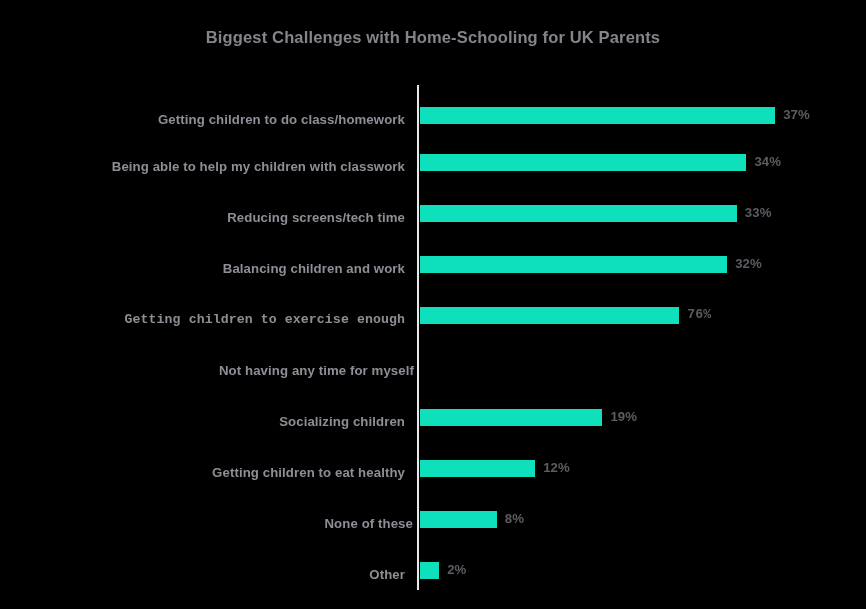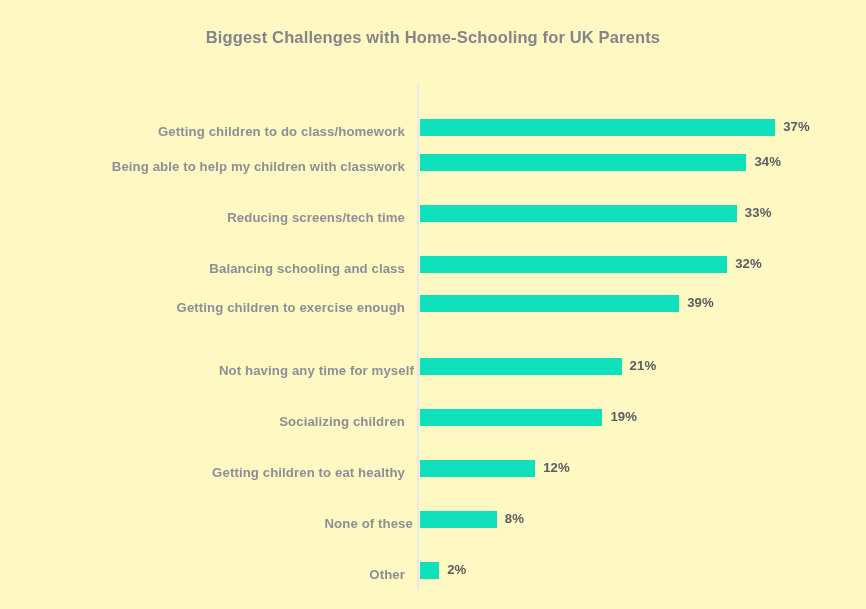--- a/index.html
+++ b/index.html
@@ -10,21 +10,21 @@
   body {
     width: 866px;
     height: 609px;
     font-family: "Liberation Sans", sans-serif;
     overflow: hidden;
   }
   #chart-root {
     position: relative;
     width: 866px;
     height: 609px;
-    background: #fef9c3;
+    background: #000000;
   }
   #chart-title {
     position: absolute;
     top: 28px;
     left: 0;
     width: 866px;
     text-align: center;
     font-size: 16.5px;
     font-weight: bold;
     letter-spacing: 0.15px;
@@ -90,21 +90,21 @@
 </head>
 <body>
 
 <div id="chart-root">
 
   <div id="chart-title">Biggest Challenges with Home-Schooling for UK Parents</div>
 
   <div id="plot-area">
     <div id="axis-line"></div>
     <div id="bars">
-        <div class="bar-row" style="top: 20px;">
+        <div class="bar-row" style="top: 8px;">
           <div class="bar-label">Getting children to do class/homework</div>
           <div class="bar-track">
             <div class="bar-fill" style="width: 355.2px; background: rgb(15, 224, 188);"></div>
             <div class="bar-value">37%</div>
           </div>
         </div>
         <div class="bar-row" style="top: 55px;">
           <div class="bar-label">Being able to help my children with classwork</div>
           <div class="bar-track">
             <div class="bar-fill" style="width: 326.4px; background: rgb(15, 224, 188);"></div>
@@ -112,39 +112,35 @@
           </div>
         </div>
         <div class="bar-row" style="top: 106px;">
           <div class="bar-label">Reducing screens/tech time</div>
           <div class="bar-track">
             <div class="bar-fill" style="width: 316.8px; background: rgb(15, 224, 188);"></div>
             <div class="bar-value">33%</div>
           </div>
         </div>
         <div class="bar-row" style="top: 157px;">
-          <div class="bar-label">Balancing schooling and class</div>
+          <div class="bar-label">Balancing children and work</div>
           <div class="bar-track">
             <div class="bar-fill" style="width: 307.2px; background: rgb(15, 224, 188);"></div>
             <div class="bar-value">32%</div>
           </div>
         </div>
-        <div class="bar-row" style="top: 196px;">
+        <div class="bar-row" style="top: 208px; font-family: Liberation Mono, monospace;">
           <div class="bar-label">Getting children to exercise enough</div>
           <div class="bar-track">
             <div class="bar-fill" style="width: 259.2px; background: rgb(15, 224, 188);"></div>
-            <div class="bar-value">39%</div>
+            <div class="bar-value">76%</div>
           </div>
         </div>
         <div class="bar-row" style="top: 259px; padding-left: 9px;">
           <div class="bar-label">Not having any time for myself</div>
-          <div class="bar-track">
-            <div class="bar-fill" style="width: 201.6px; background: rgb(15, 224, 188);"></div>
-            <div class="bar-value">21%</div>
-          </div>
         </div>
         <div class="bar-row" style="top: 310px;">
           <div class="bar-label">Socializing children</div>
           <div class="bar-track">
             <div class="bar-fill" style="width: 182.4px; background: rgb(15, 224, 188);"></div>
             <div class="bar-value">19%</div>
           </div>
         </div>
         <div class="bar-row" style="top: 361px;">
           <div class="bar-label">Getting children to eat healthy</div>

